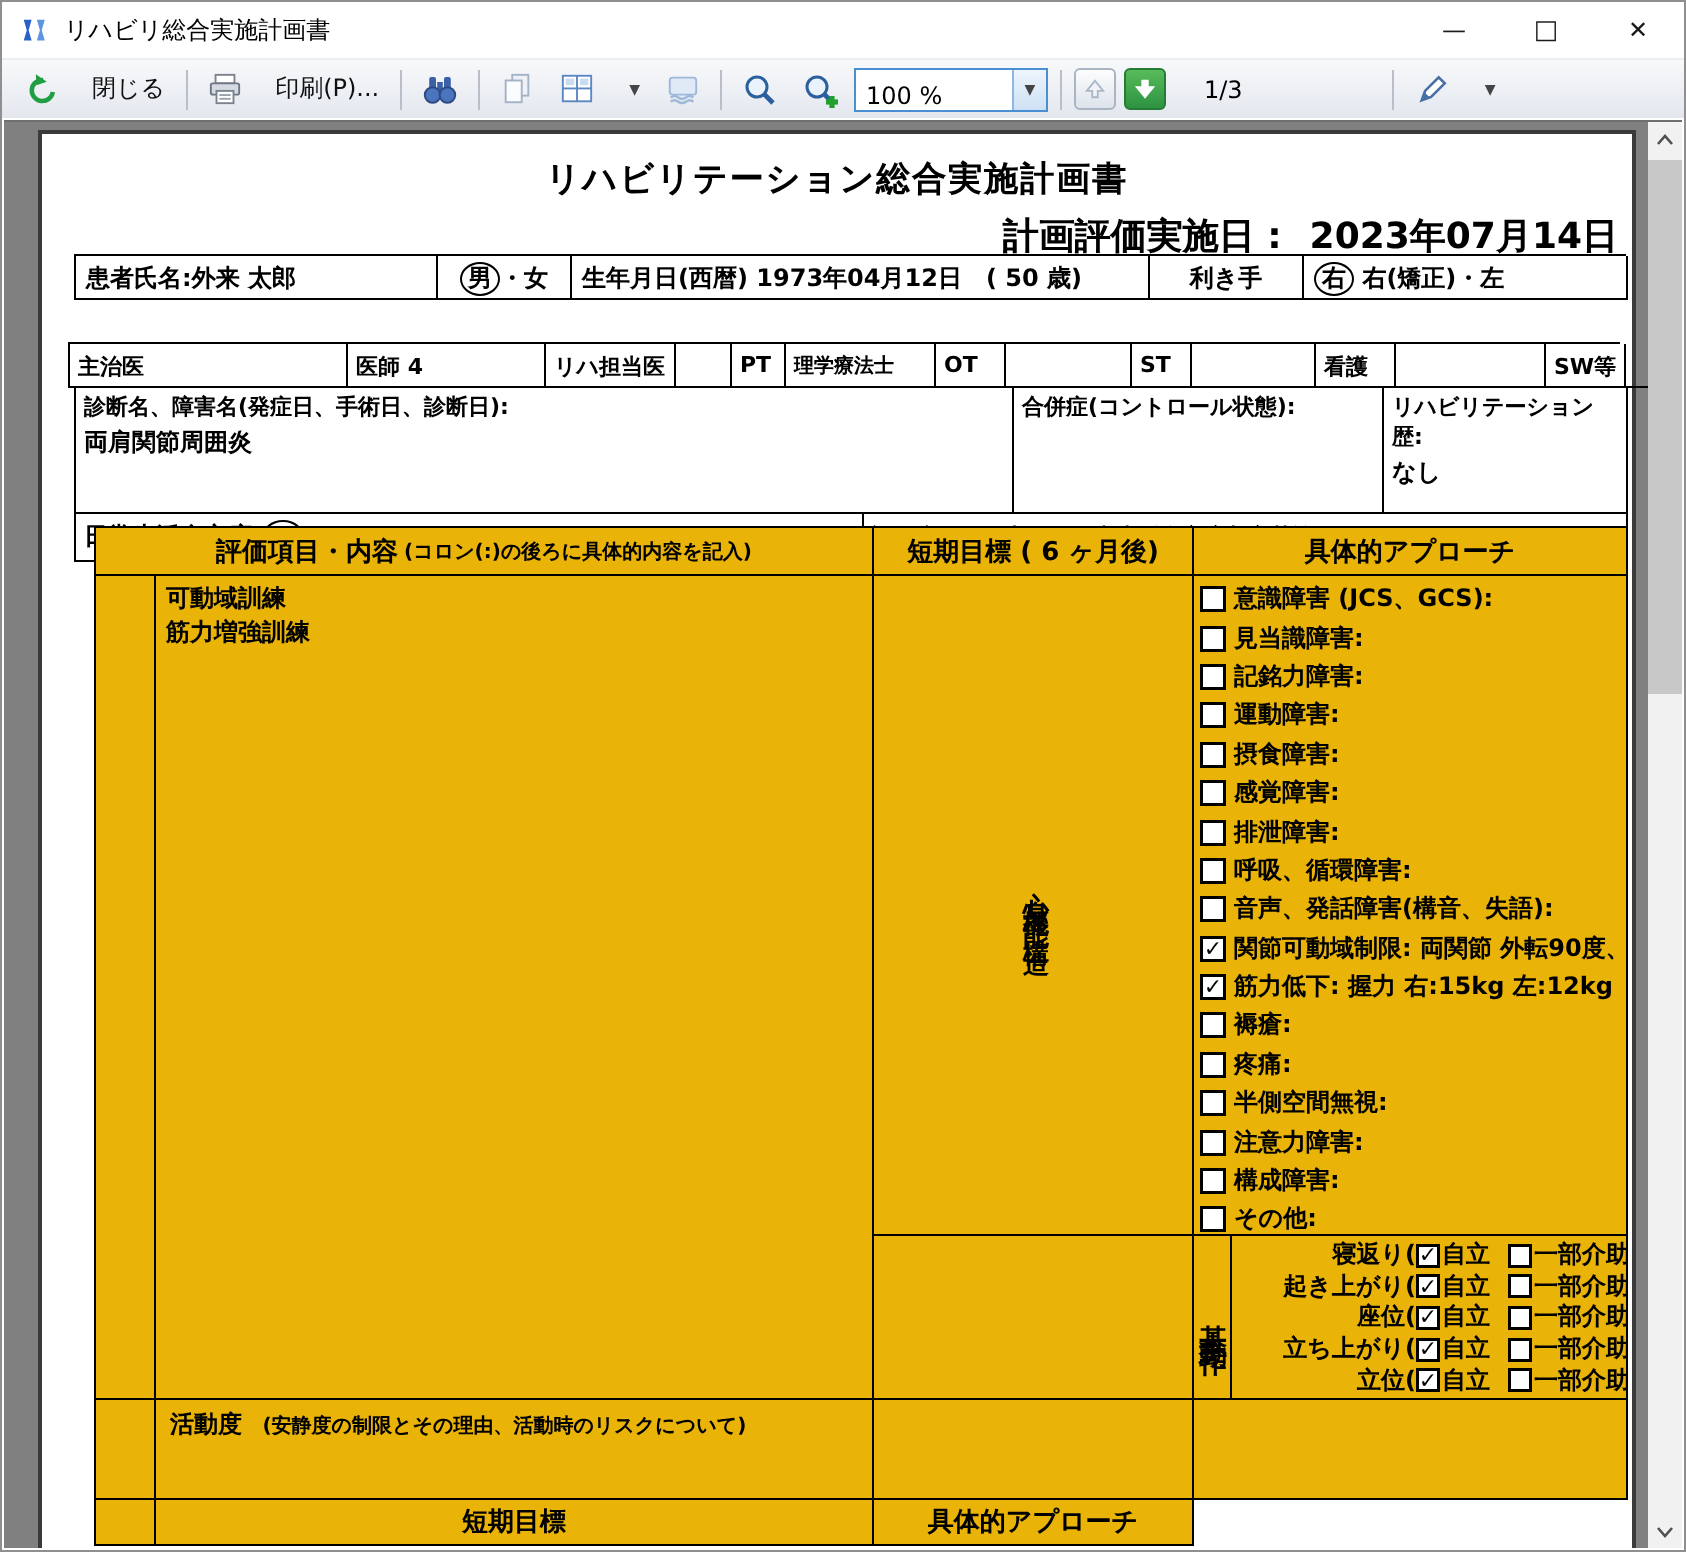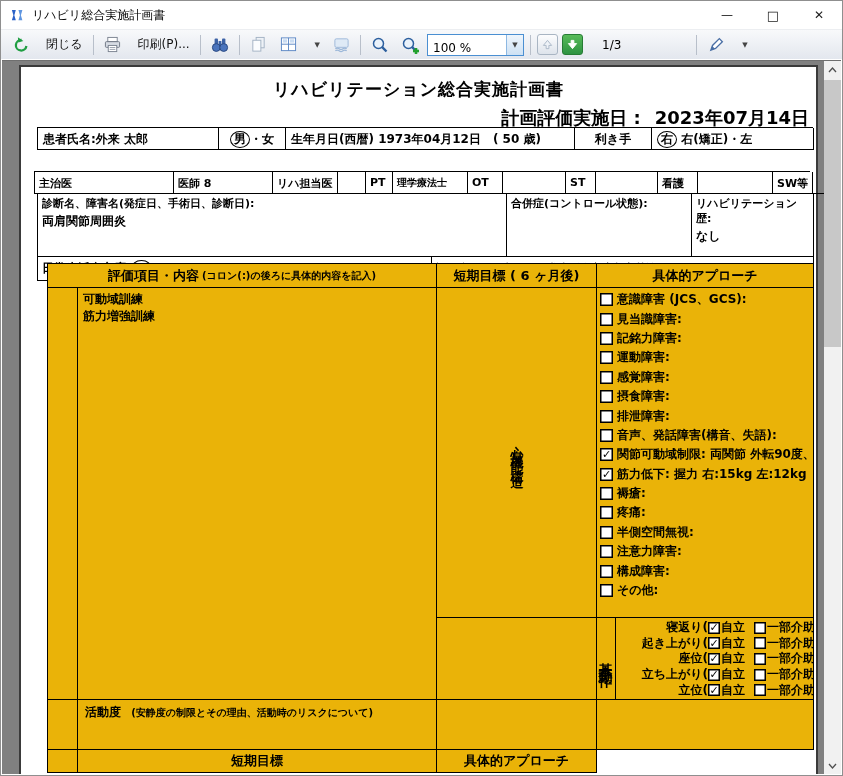--- a/index.html
+++ b/index.html
@@ -240,21 +240,21 @@
       <div class="grid t1">
         <div><span>患者氏名:</span><span>外来 太郎</span></div>
         <div style="text-align:center"><span class="circ">男</span><span>・</span><span>女</span></div>
         <div><span>生年月日(西暦)</span> <span>1973年04月12日</span>　<span>( 50 歳)</span></div>
         <div style="text-align:center"><span>利き手</span></div>
         <div><span class="circ">右</span> <span>右(矯正)・左</span></div>
       </div>
 
       <div class="grid t2">
         <div>主治医</div>
-        <div>医師 8</div>
+        <div>医師 4</div>
         <div>リハ担当医</div>
         <div></div>
         <div>PT</div>
         <div style="font-size:10px">理学療法士</div>
         <div>OT</div>
         <div></div>
         <div>ST</div>
         <div></div>
         <div>看護</div>
         <div></div>
@@ -304,29 +304,33 @@
             <div class="cbrow">
               <span class="cb"></span>
               <span class="cblab">記銘力障害:</span>
             </div>
             <div class="cbrow">
               <span class="cb"></span>
               <span class="cblab">運動障害:</span>
             </div>
             <div class="cbrow">
               <span class="cb"></span>
+              <span class="cblab">摂食障害:</span>
+            </div>
+            <div class="cbrow">
+              <span class="cb"></span>
               <span class="cblab">感覚障害:</span>
             </div>
             <div class="cbrow">
               <span class="cb"></span>
-              <span class="cblab">摂食障害:</span>
-            </div>
-            <div class="cbrow">
-              <span class="cb"></span>
               <span class="cblab">排泄障害:</span>
+            </div>
+            <div class="cbrow">
+              <span class="cb"></span>
+              <span class="cblab">呼吸、循環障害:</span>
             </div>
             <div class="cbrow">
               <span class="cb"></span>
               <span class="cblab">音声、発話障害(構音、失語):</span>
             </div>
             <div class="cbrow">
               <span class="cb on">✓</span>
               <span class="cblab">関節可動域制限: 両関節 外転90度、屈曲90度</span>
             </div>
             <div class="cbrow">

